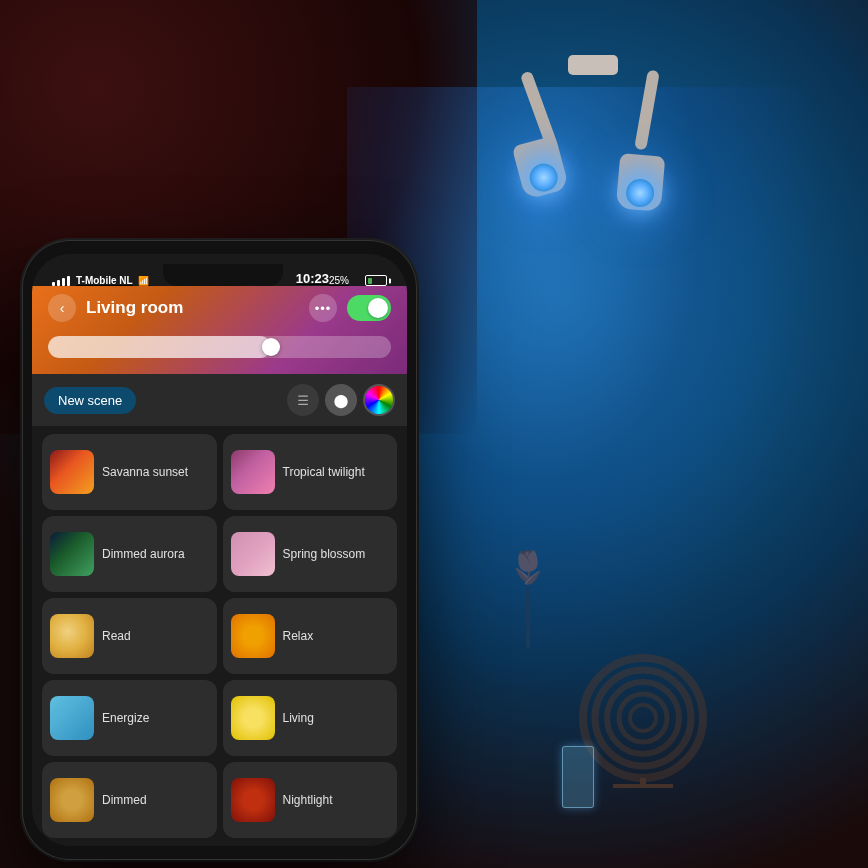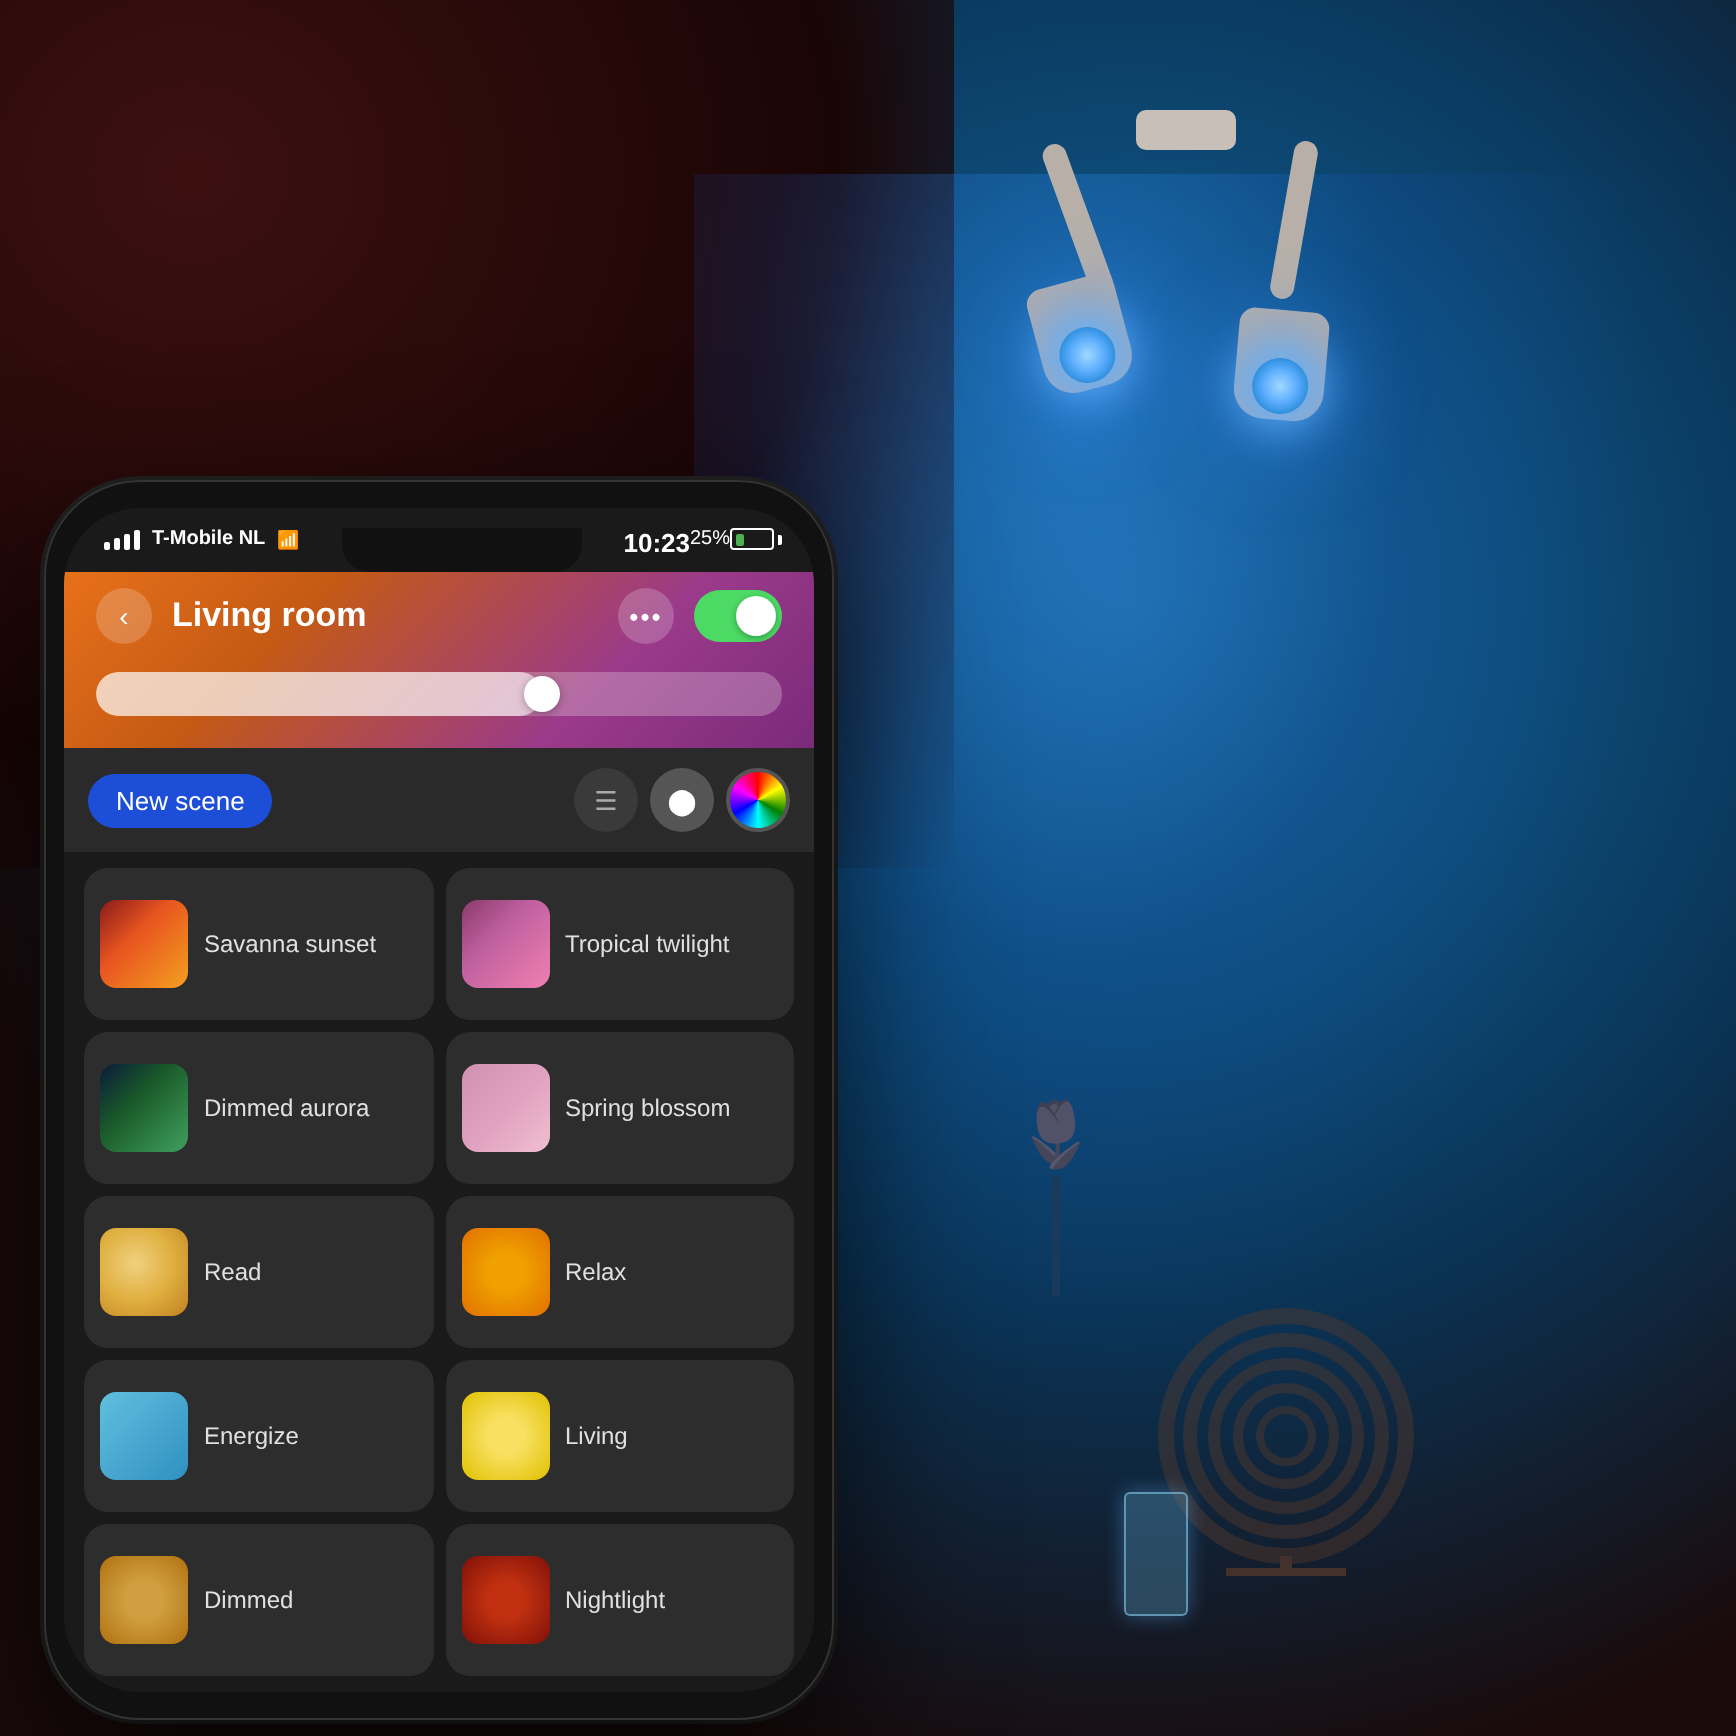--- a/index.html
+++ b/index.html
@@ -202,25 +202,26 @@
       position: absolute;
       top: 14px; left: 10px; right: 10px; bottom: 14px;
       background: #1a1a1a;
       border-radius: 38px;
       overflow: hidden;
     }
 
     
     .status-bar {
       display: flex;
-      align-items: flex-start;
+      align-items: flex-end;
       justify-content: space-between;
       padding: 10px 20px 0;
       height: 32px;
       background: transparent;
+      text-decoration: underline;
     }
 
     .status-left {
       display: flex;
       align-items: center;
       gap: 3px;
       font-size: 10px;
       color: #fff;
       font-weight: 600;
     }
@@ -239,21 +240,21 @@
 
     .status-time {
       font-size: 13px;
       font-weight: 600;
       color: #fff;
     }
 
     .status-right {
       display: flex;
       align-items: center;
-      gap: 0;
+      gap: 16px;
       font-size: 10px;
       color: #fff;
     }
 
     .battery-text { font-size: 10px; color: #fff; }
 
     .battery-icon {
       width: 22px; height: 11px;
       border: 1.5px solid #fff;
       border-radius: 2px;
@@ -391,21 +392,21 @@
     
     .scene-controls {
       background: #2a2a2a;
       padding: 10px 12px;
       display: flex;
       align-items: center;
       justify-content: space-between;
     }
 
     .new-scene-btn {
-      background: #1d4ed8;
+      background: #0c4a6e;
       color: #fff;
       border: none;
       border-radius: 14px;
       padding: 6px 14px;
       font-size: 13px;
       cursor: pointer;
     }
 
     .view-icons {
       display: flex;

